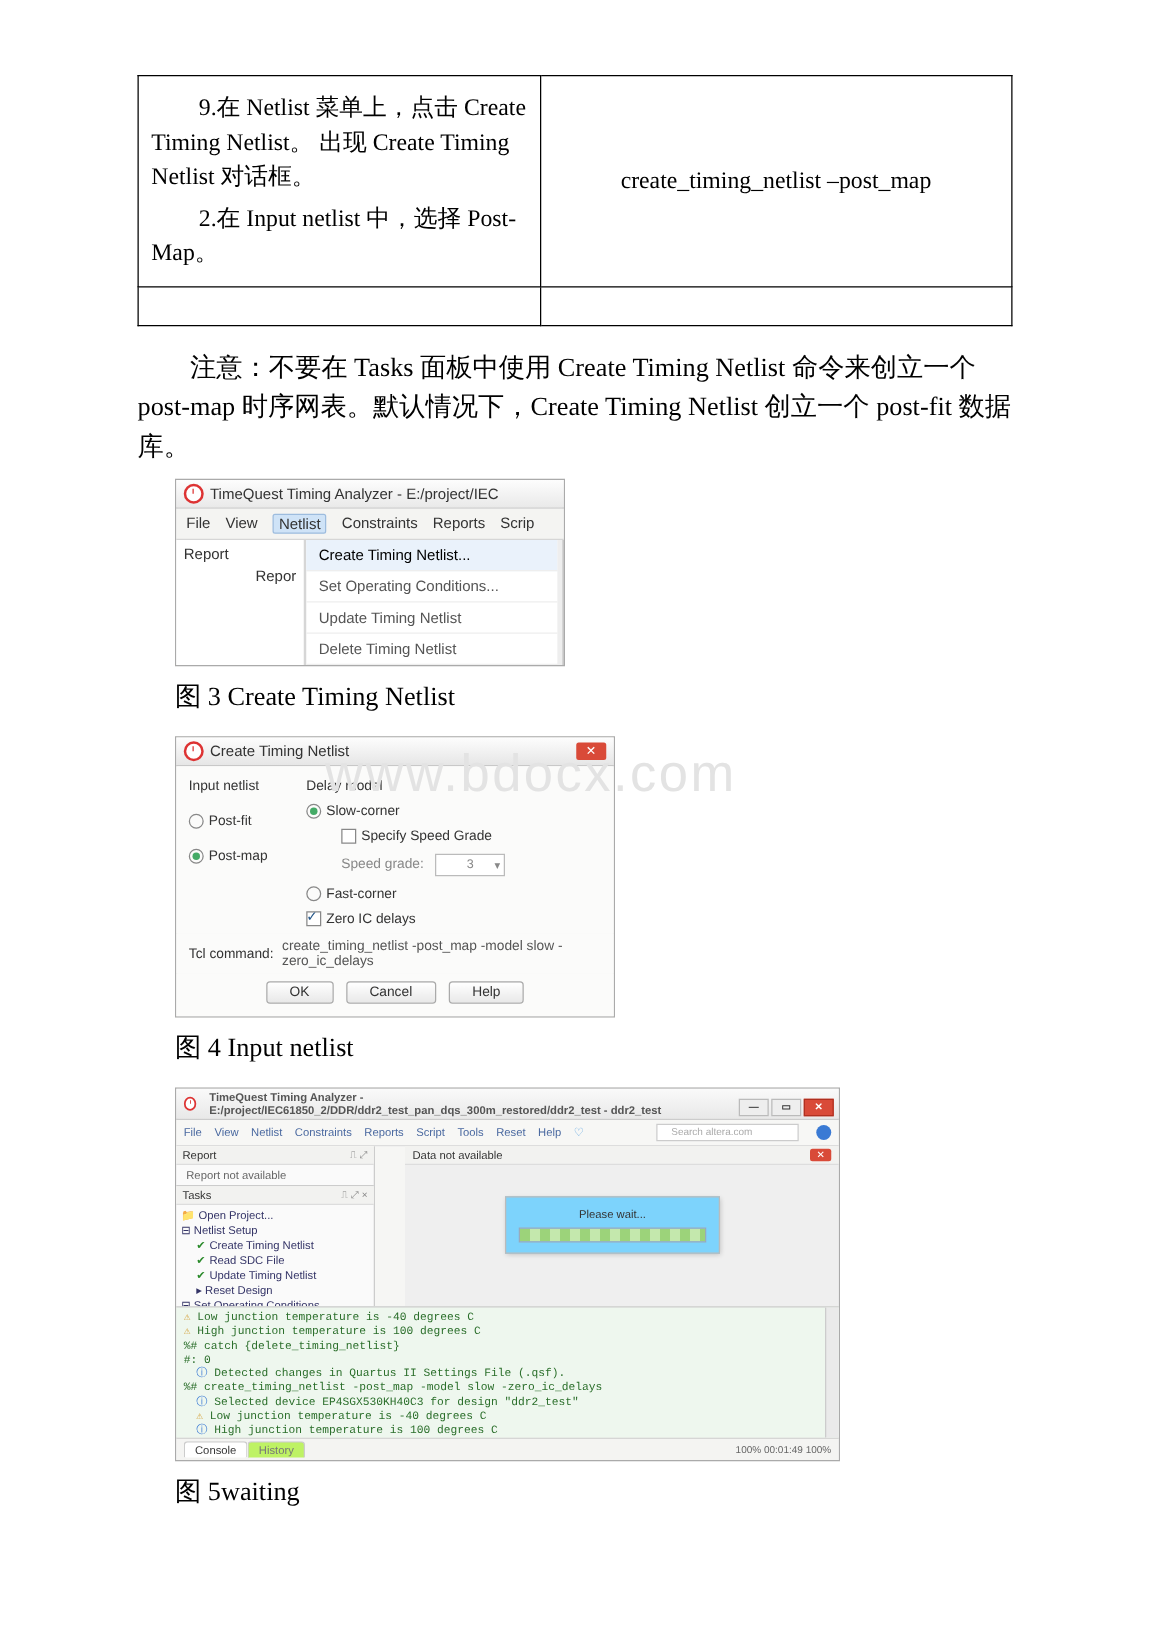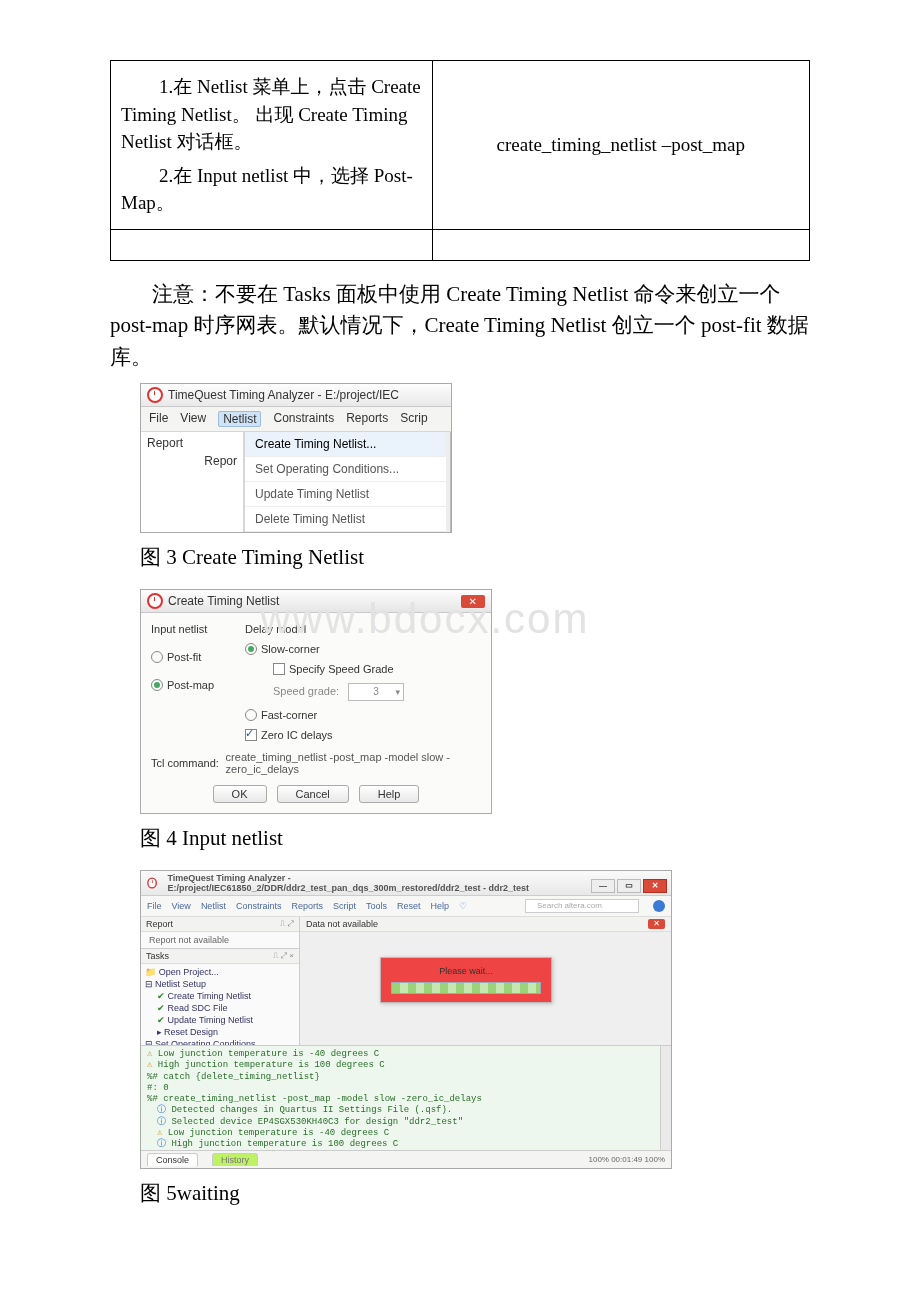--- a/index.html
+++ b/index.html
@@ -208,31 +208,31 @@
   .fig5 .tasks {
     border-top:1px solid #ccc;
   }
   .fig5 .tasks ul {
     list-style:none; margin:2px 0 0 4px; padding:0; font-size:9px;
   }
   .fig5 .tasks li { padding:1px 0; color:#336; }
   .fig5 .tasks li .chk { color:#2a8a2a; margin-right:3px; }
   .fig5 .tasks li.sub { margin-left:12px; }
   .fig5 .rightpane {
-    flex:1; background:#efefef; position:relative;
+    flex:1; background:#efefef; position:relative;margin-left:24px;
   }
   .tabhdr {
     background:#f2f2f0; border-bottom:1px solid #ddd;
     font-size:9px; padding:2px 6px; display:flex;
     justify-content:space-between;
   }
   .tabhdr .xx { background:#d94a38; color:#fff; padding:0 5px; font-size:8px; border-radius:2px;}
   .dlgwait {
     position:absolute; left:80px; top:40px;
-    width:150px; border:1px solid #bbb; background:#ef4444;
+    width:150px; border:1px solid #bbb; background:#7dd3fc;
     box-shadow:1px 1px 4px rgba(0,0,0,.2);
     padding:8px 10px; text-align:center; font-size:9px;
   }
   .progress {
     margin-top:6px; height:10px; border:1px solid #9ab;
     background:repeating-linear-gradient(90deg,#9cd37a 0 8px,#c4e8ad 8px 16px);
   }
   .console5 {
     border-top:1px solid #ccc; background:#eef7ee;
     font-family: "Consolas","Courier New",monospace;
@@ -242,39 +242,39 @@
   .console5 .info::before { content:"ⓘ "; color:#3a7ad4; }
   .console5 .warn::before { content:"⚠ "; color:#d4a23a; }
   .console5 .line { white-space:pre; line-height:1.25; }
   .console5 .scroll { position:absolute; right:0; top:0; bottom:0; width:10px;
     background:#eaeaea; border-left:1px solid #ccc; }
   .consoletabs {
     background:#f4f4f2; border-top:1px solid #ccc;
     font-size:9px; padding:2px 6px; display:flex; align-items:center;
     justify-content:space-between;
   }
-  .consoletabs .tabs { display:flex; gap:14px; }
+  .consoletabs .tabs { display:flex; gap:0; }
   .ctab {
     border:1px solid #ccc; border-bottom:none;
     padding:1px 8px; background:#fff; border-radius:3px 3px 0 0;
   }
   .ctab.inactive { background:#bef264; color:#777; }
   .statusr { color:#666; font-size:8px; }
 </style>
 </head>
 <body>
 
 <div class="page">
 
   
   <table class="instr">
     <tbody>
         <tr>
       <td class="left">
-        <div class="indent">1.在 Netlist 菜单上，点击 Create Timing Netlist。 出现 Create Timing Netlist 对话框。</div>
+        <div class="indent">9.在 Netlist 菜单上，点击 Create Timing Netlist。 出现 Create Timing Netlist 对话框。</div>
         <div class="indent">2.在 Input netlist 中，选择 Post-Map。</div>
       </td>
       <td class="right">create_timing_netlist –post_map</td>
     </tr>
     <tr>
       <td class="left" style="height:18px"></td>
       <td class="right"></td>
     </tr>
   </tbody>
     </table>
@@ -435,22 +435,22 @@
           <div>Please wait...</div>
           <div class="progress"></div>
         </div>
       </div>
     </div>
     <div class="console5">
       <div class="line warn">Low junction temperature is -40 degrees C</div>
       <div class="line warn">High junction temperature is 100 degrees C</div>
       <div class="line">%# catch {delete_timing_netlist}</div>
       <div class="line">#: 0</div>
+      <div class="line info" style="margin-left:10px">Detected changes in Quartus II Settings File (.qsf).</div>
       <div class="line">%# create_timing_netlist -post_map -model slow -zero_ic_delays</div>
-      <div class="line info" style="margin-left:10px">Detected changes in Quartus II Settings File (.qsf).</div>
       <div class="line info" style="margin-left:10px">Selected device EP4SGX530KH40C3 for design "ddr2_test"</div>
       <div class="line warn" style="margin-left:10px">Low junction temperature is -40 degrees C</div>
       <div class="line info" style="margin-left:10px">High junction temperature is 100 degrees C</div>
       <div class="scroll"></div>
     </div>
     <div class="consoletabs">
       <span class="tabs">
         <span class="ctab">Console</span>
         <span class="ctab inactive">History</span>
       </span>

